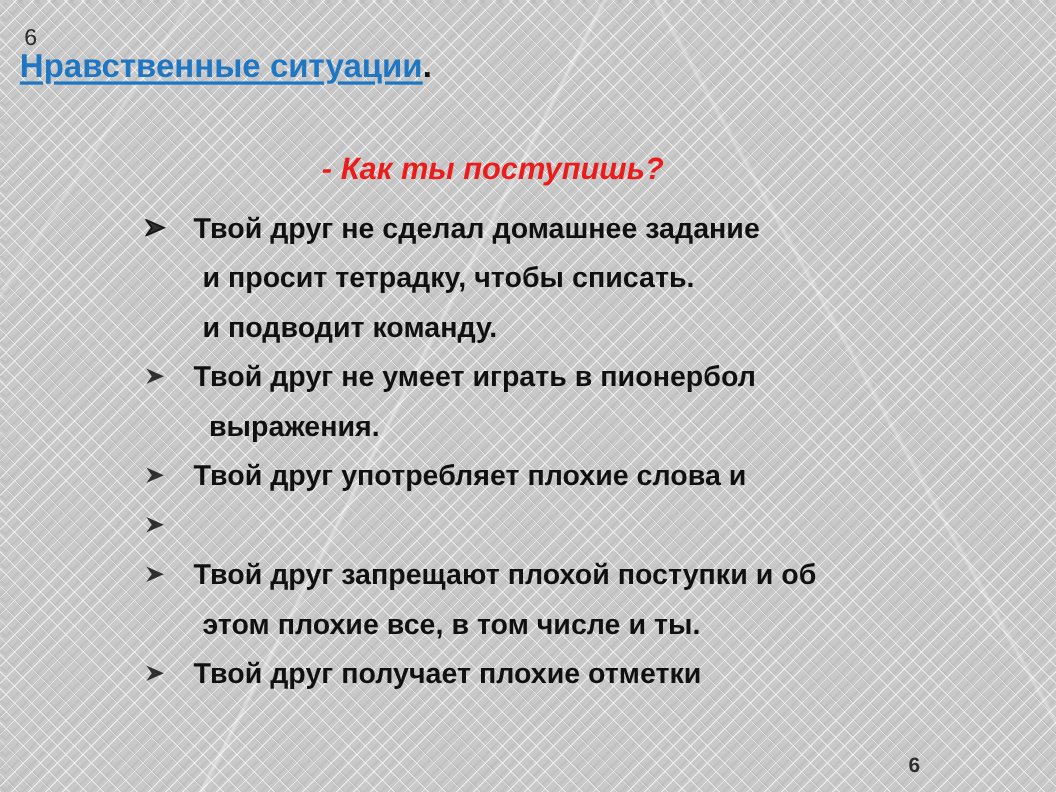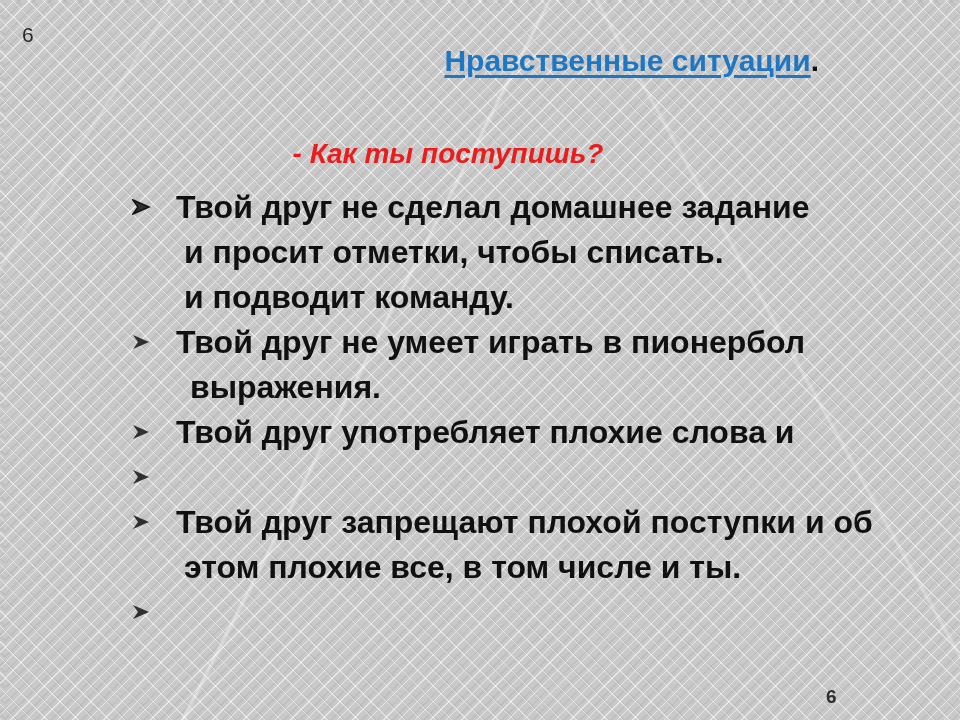--- a/index.html
+++ b/index.html
@@ -74,24 +74,23 @@
     font-weight: bold;
     color: #2e2e2e;
     line-height: 1;
   }
 
   .title-row {
     position: absolute;
     left: 0;
     top: 44px;
     width: 778px;
-    text-align: right;
+    text-align: left;
     padding-left: 18px;
     box-sizing: border-box;
-    margin-left: 41px;
   }
   .title-main {
     font-size: 30px;
     font-weight: bold;
     color: #1f77c4;
     text-decoration: underline;
     text-underline-offset: 4px;
     letter-spacing: 0px;
   }
   .title-dot {
@@ -141,21 +140,21 @@
     text-align: left;
   }
   .bullet-icon svg { display: block; margin-top: 13px; }
 
   .bullet-spacer {
     width: 34px;
     flex: 0 0 34px;
   }
 
   .line-text {
-    font-size: 32px;
+    font-size: 26px;
     font-weight: bold;
     color: #101010;
     line-height: 42px;
     white-space: nowrap;
   }
 
   .line-text.indent-1 { padding-left: 18px; }
   .line-text.indent-2 { padding-left: 24px; }
   .line-text.first { padding-left: 10px; }
 </style>
@@ -179,21 +178,21 @@
         <span class="bullet-icon">
           <svg width="22" height="16" viewBox="0 0 22 16">
               <path d="M1 1 L17 8 L1 15 L6 8 Z" fill="none" stroke="#141414" stroke-width="1.6"></path>
               <path d="M1 1 L17 8 L1 15 L6 8 Z" fill="#141414" opacity="0.85"></path>
             </svg>
         </span>
         <span class="line-text first">Твой друг не сделал домашнее задание</span>
       </div>
       <div class="line">
         <span class="bullet-spacer"></span>
-        <span class="line-text indent-1">и просит отметки, чтобы списать.</span>
+        <span class="line-text indent-1">и просит тетрадку, чтобы списать.</span>
       </div>
     </div>
 
     <div class="bullet-item">
       <div class="line">
         <span class="bullet-spacer"></span>
         <span class="line-text indent-1">и подводит команду.</span>
       </div>
       <div class="line">
         <span class="bullet-icon">
@@ -245,20 +244,21 @@
       </div>
     </div>
 
     <div class="bullet-item">
       <div class="line">
         <span class="bullet-icon">
           <svg width="22" height="16" viewBox="0 0 22 16">
               <path d="M1 1 L17 8 L1 15 L6 8 Z" fill="#141414" opacity="0.85"></path>
             </svg>
         </span>
+        <span class="line-text first">Твой друг получает плохие отметки</span>
       </div>
     </div>
 
   </div>
 
   <div class="page-num-bottom">6</div>
 
 </div>
 
 </body></html>

